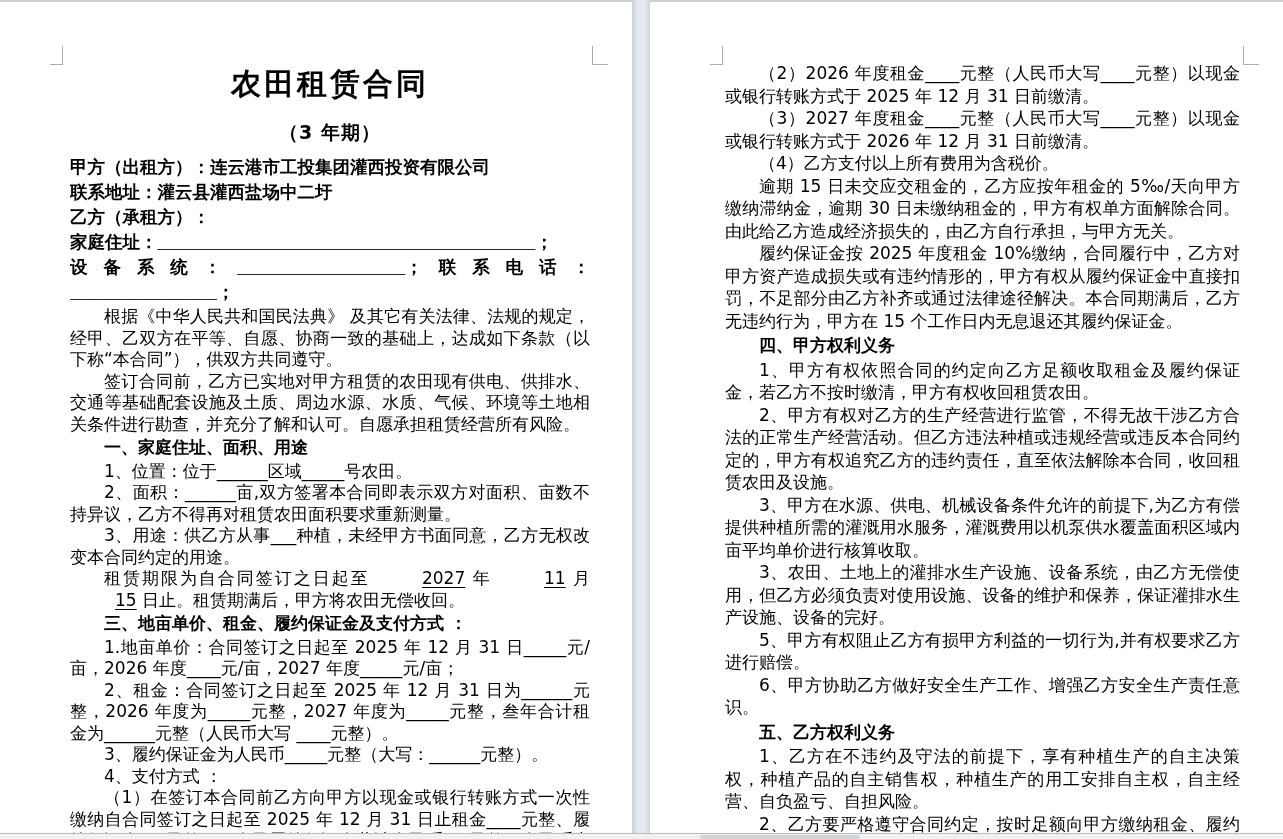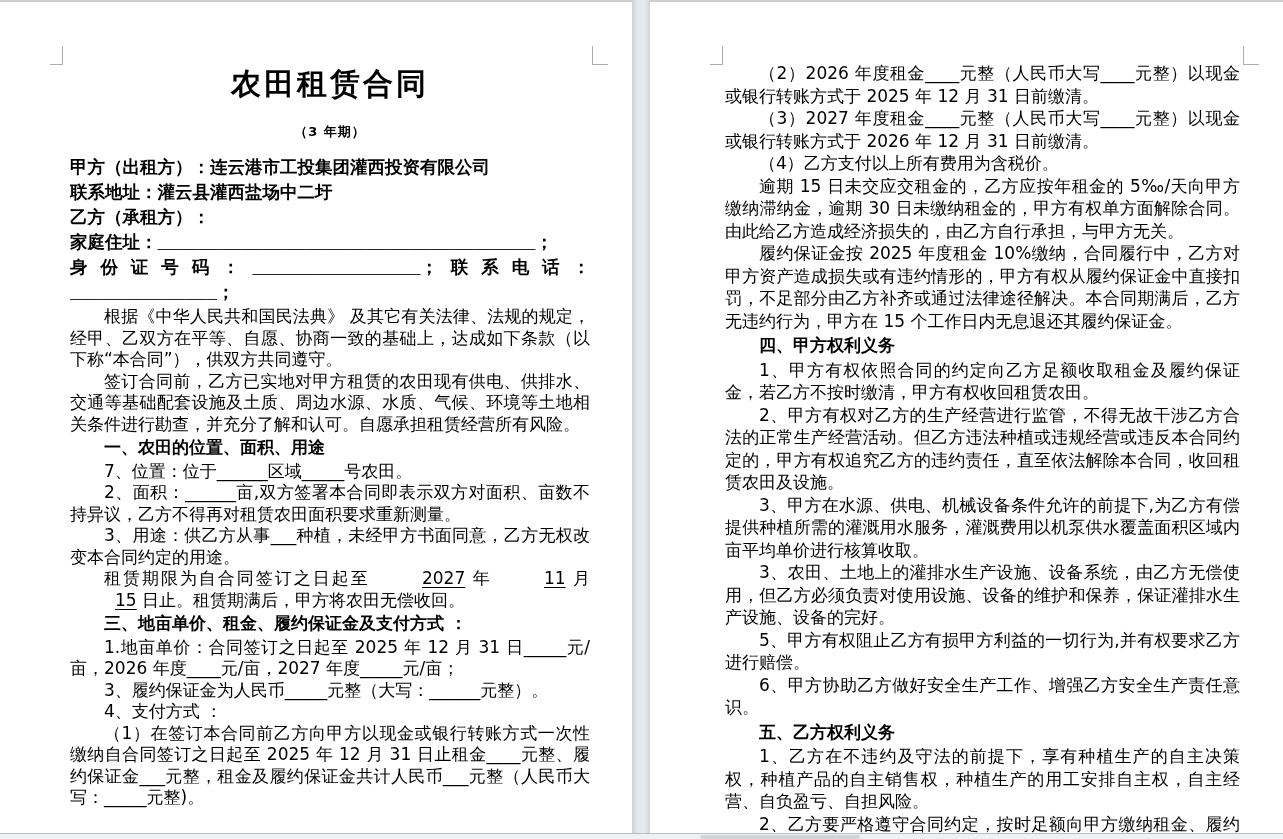--- a/index.html
+++ b/index.html
@@ -35,21 +35,21 @@
   .blk{line-height:21.5px;}
   .page-right .blk{line-height:22.5px;}
   .para{text-indent:2em;}
   .heading{font-weight:bold;text-indent:2em;margin:2px 0;}
   .party{font-weight:bold;font-size:17.5px;line-height:25px;text-indent:0;font-family:Liberation Mono, monospace;}
   .title{
     font-size:30px;font-weight:bold;text-align:center;text-indent:0;
     line-height:40px;letter-spacing:3px;margin:2px 0 16px 0;
   }
   .subtitle{
-    font-size:13px;font-weight:bold;text-align:center;text-indent:0;
+    font-size:19px;font-weight:bold;text-align:center;text-indent:0;
     line-height:24px;letter-spacing:1px;margin:0 0 12px 0;
   }
   .u{text-decoration:underline;text-underline-offset:3px;margin-left:45px;}
   .hscrollbar{
     position:absolute;left:0;top:833px;width:1283px;height:6px;
     background:#eff1f2;border-top:1px solid #b9bdc1;box-sizing:border-box;
   }
   .scroll-thumb{
     position:absolute;left:700px;top:1px;width:160px;height:4px;
     background:#d2d5d8;border-radius:2px;
@@ -65,30 +65,31 @@
   <div class="page page-left">
     <div class="cropmark cm-left cm1"></div>
     <div class="cropmark cm-right cm2"></div>
     <div class="page-text pt1">
         <div class="blk title"><span>农田租赁合同</span></div>
         <div class="blk subtitle"><span>（3 年期）</span></div>
         <div class="blk party"><span>甲方（出租方）：连云港市工投集团灌西投资有限公司</span></div>
         <div class="blk party"><span>联系地址：灌云县灌西盐场中二圩</span></div>
         <div class="blk party"><span>乙方（承租方）：</span></div>
         <div class="blk party"><span>家庭住址：____________________________________；</span></div>
-        <div class="blk party"><span>身份证号码：________________；联系电话：______________；</span></div>
+        <div class="blk party"><span>设备系统：________________；联系电话：______________；</span></div>
         <div class="blk para"><span>根据《中华人民共和国民法典》 及其它有关法律、法规的规定，经甲、乙双方在平等、自愿、协商一致的基础上，达成如下条款（以下称“本合同”），供双方共同遵守。</span></div>
         <div class="blk para"><span>签订合同前，乙方已实地对甲方租赁的农田现有供电、供排水、交通等基础配套设施及土质、周边水源、水质、气候、环境等土地相关条件进行勘查，并充分了解和认可。自愿承担租赁经营所有风险。</span></div>
-        <div class="blk heading"><span>一、农田的位置、面积、用途</span></div>
-        <div class="blk para"><span>7、位置：位于______区域_____号农田。</span></div>
+        <div class="blk heading"><span>一、家庭住址、面积、用途</span></div>
+        <div class="blk para"><span>1、位置：位于______区域_____号农田。</span></div>
         <div class="blk para"><span>2、面积：______亩,双方签署本合同即表示双方对面积、亩数不持异议，乙方不得再对租赁农田面积要求重新测量。</span></div>
         <div class="blk para"><span>3、用途：供乙方从事___种植，未经甲方书面同意，乙方无权改变本合同约定的用途。</span></div>
         <div class="blk para"><span>租赁期限为自合同签订之日起至 </span><span class="u">2027</span><span> 年 </span><span class="u">11</span><span> 月 </span><span class="u">15</span><span> 日止。租赁期满后，甲方将农田无偿收回。</span></div>
         <div class="blk heading"><span>三、地亩单价、租金、履约保证金及支付方式 ：</span></div>
         <div class="blk para"><span>1.地亩单价：合同签订之日起至 2025 年 12 月 31 日_____元/亩，2026 年度____元/亩，2027 年度_____元/亩；</span></div>
+        <div class="blk para"><span>2、租金：合同签订之日起至 2025 年 12 月 31 日为______元整，2026 年度为_____元整，2027 年度为_____元整，叁年合计租金为______元整（人民币大写 ____元整）。</span></div>
         <div class="blk para"><span>3、履约保证金为人民币_____元整（大写：______元整）。</span></div>
         <div class="blk para"><span>4、支付方式 ：</span></div>
         <div class="blk para"><span>（1）在签订本合同前乙方向甲方以现金或银行转账方式一次性缴纳自合同签订之日起至 2025 年 12 月 31 日止租金____元整、履约保证金___元整，租金及履约保证金共计人民币___元整（人民币大写：_____元整)。</span></div>
       </div>
   </div>
 
   <div class="page-divider"></div>
 
   <div class="page page-right">
     <div class="cropmark cm-left cm3"></div>

